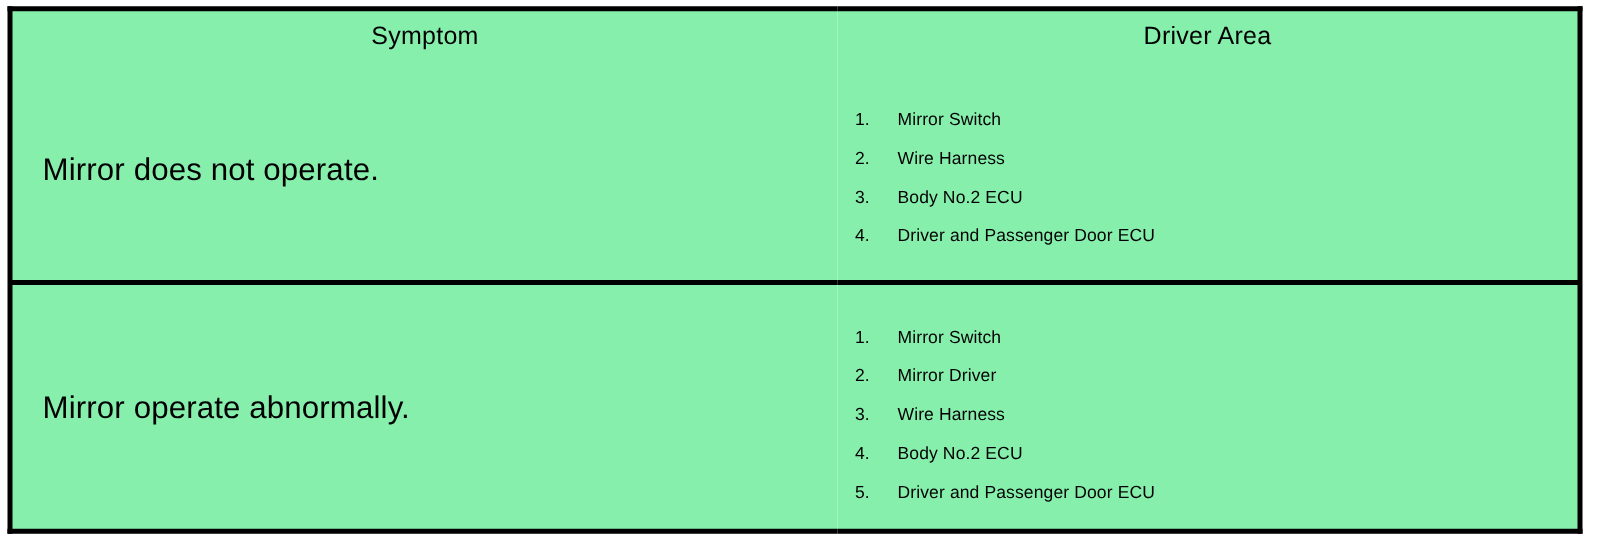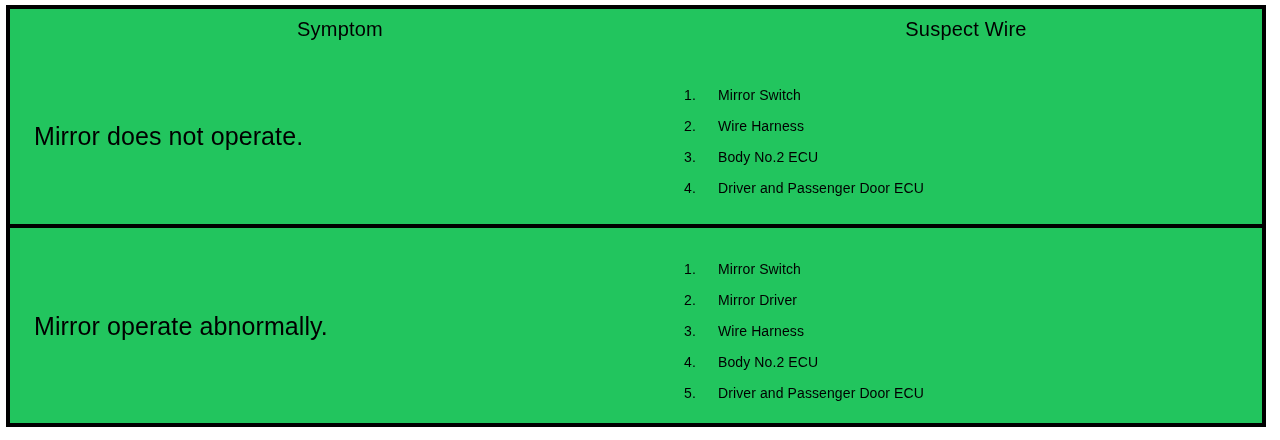--- a/index.html
+++ b/index.html
@@ -35,21 +35,21 @@
 
   table.symptom-table col.col-symptom { width: 662px; }
   table.symptom-table col.col-suspect { width: 594px; }
 
   table.symptom-table th,
   table.symptom-table td {
     border: 0;
     padding: 0;
     margin: 0;
     vertical-align: middle;
-    background: #22c55e;
+    background: #86efac;
   }
 
   
   .cell-symptom {
     border-right: 4px solid #000000;
   }
 
   
   thead .cell-symptom,
   thead .cell-suspect {
@@ -122,21 +122,21 @@
     <colgroup>
       <col class="col-symptom">
       <col class="col-suspect">
     </colgroup>
     <thead>
       <tr>
         <th class="cell-symptom">
           <span class="header-label">Symptom</span>
         </th>
         <th class="cell-suspect">
-          <span class="header-label">Suspect Wire</span>
+          <span class="header-label">Driver Area</span>
         </th>
       </tr>
     </thead>
     <tbody>
       <tr class="data-row-1">
         <td class="cell-symptom">
           <span class="symptom-text">Mirror does not operate.</span>
         </td>
         <td class="cell-suspect">
           <ol class="suspect-list">

